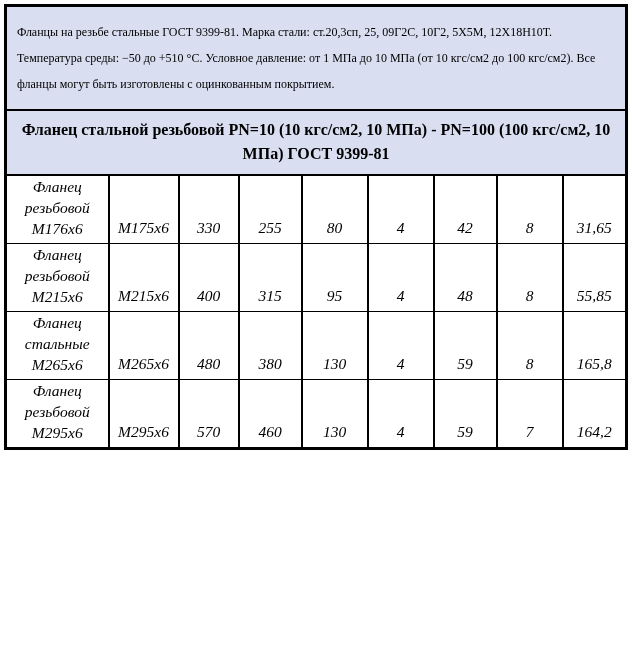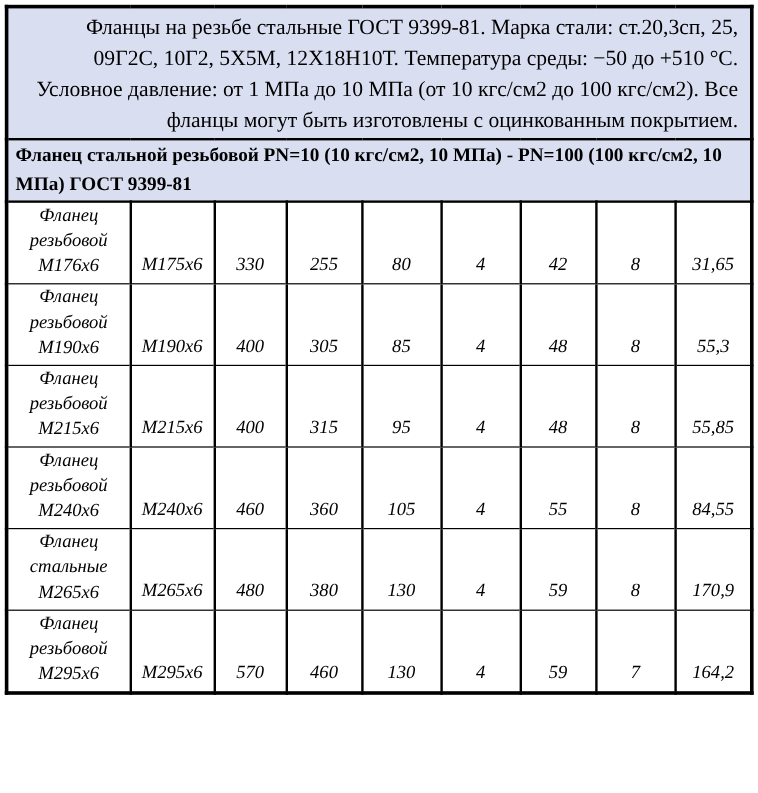--- a/index.html
+++ b/index.html
@@ -26,41 +26,42 @@
   }
   table.spec td {
     border: 2px solid var(--border-color, #000);
     overflow: hidden;
     box-sizing: border-box;
   }
   
   tr.intro-row td {
     background: var(--header-bg, #d9def0);
     height: 104px;
-    text-align: right;
+    text-align: left;
     vertical-align: middle;
-    font-size: 18px;
+    font-size: 12px;
     line-height: 26px;
     padding: 2px 10px;
     border-bottom: 2px solid var(--border-color, #000);
   }
   
   tr.head-row td {
     background: var(--header-bg, #d9def0);
     height: 76px;
     text-align: center;
     vertical-align: middle;
     font-size: 15.5px;
     line-height: 21px;
     padding: 0 1px;
   }
   
   tr.section-row td {
     background: var(--header-bg, #d9def0);
-    height: 52px;
+    height: 65px;
+    text-align: center;
     vertical-align: middle;
     font-weight: bold;
     font-size: 16px;
     line-height: 24px;
     padding: 0 6px;
     border-top: 2px solid var(--border-color, #000);
     border-bottom: 2px solid var(--border-color, #000);
   }
   
   tr.data-row td {
@@ -110,62 +111,40 @@
     <td>М175х6</td>
     <td>330</td>
     <td>255</td>
     <td>80</td>
     <td>4</td>
     <td>42</td>
     <td>8</td>
     <td>31,65</td>
   </tr>
         <tr class="data-row">
-    <td class="name-cell">Фланец резьбовой М190х6</td>
-    <td>М190х6</td>
-    <td>400</td>
-    <td>305</td>
-    <td>85</td>
-    <td>4</td>
-    <td>48</td>
-    <td>8</td>
-    <td>55,3</td>
-  </tr>
-        <tr class="data-row">
     <td class="name-cell">Фланец резьбовой М215х6</td>
     <td>М215х6</td>
     <td>400</td>
     <td>315</td>
     <td>95</td>
     <td>4</td>
     <td>48</td>
     <td>8</td>
     <td>55,85</td>
   </tr>
         <tr class="data-row">
-    <td class="name-cell">Фланец резьбовой М240х6</td>
-    <td>М240х6</td>
-    <td>460</td>
-    <td>360</td>
-    <td>105</td>
-    <td>4</td>
-    <td>55</td>
-    <td>8</td>
-    <td>84,55</td>
-  </tr>
-        <tr class="data-row">
     <td class="name-cell">Фланец стальные М265х6</td>
     <td>М265х6</td>
     <td>480</td>
     <td>380</td>
     <td>130</td>
     <td>4</td>
     <td>59</td>
     <td>8</td>
-    <td>170,9</td>
+    <td>165,8</td>
   </tr>
         <tr class="data-row">
     <td class="name-cell">Фланец резьбовой М295х6</td>
     <td>М295х6</td>
     <td>570</td>
     <td>460</td>
     <td>130</td>
     <td>4</td>
     <td>59</td>
     <td>7</td>

